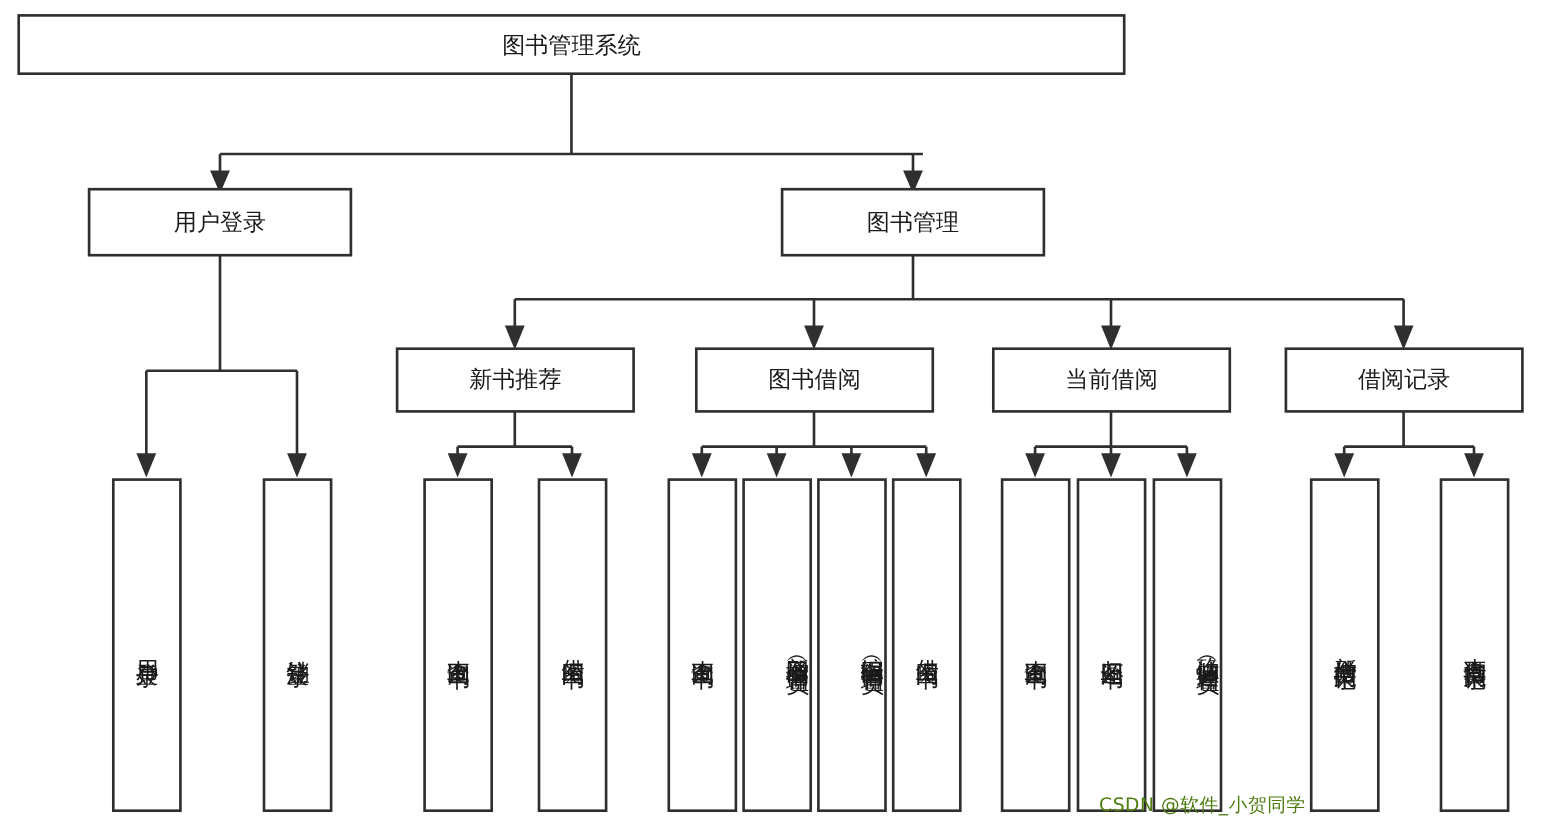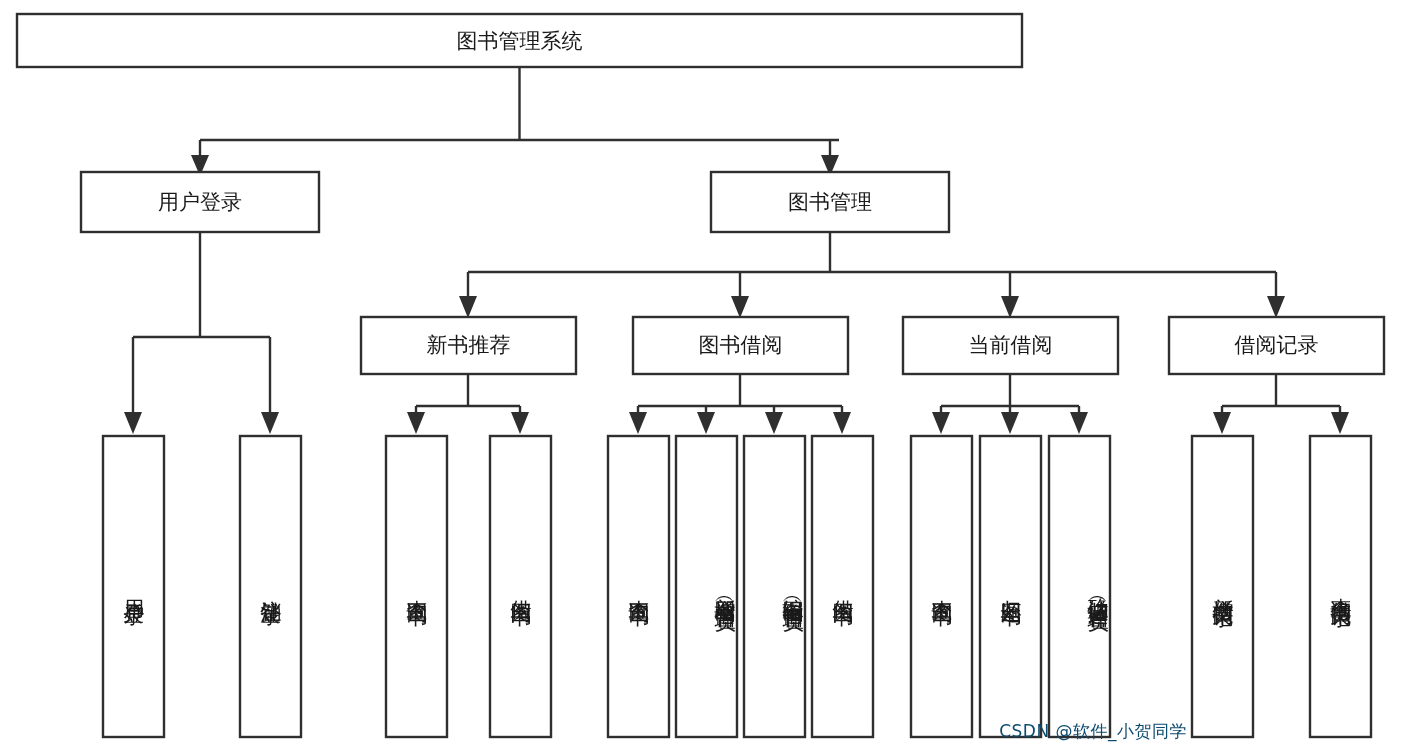--- a/index.html
+++ b/index.html
@@ -70,21 +70,21 @@
     display: flex;
     align-items: flex-start;
     justify-content: flex-start;
   }
   .watermark {
     position: absolute;
     right: 8px;
     bottom: 4px;
     font-family: "DejaVu Sans", "Liberation Sans", sans-serif;
     font-size: 17px;
-    color: #0c4a6e;
+    color: #4d7c0f;
     letter-spacing: 0.5px;
     white-space: nowrap;
   }
 </style>
 </head>
 <body>
 
 <div id="diagram-root">
 
   <svg class="diagram-canvas" viewBox="0 0 1405 747">

